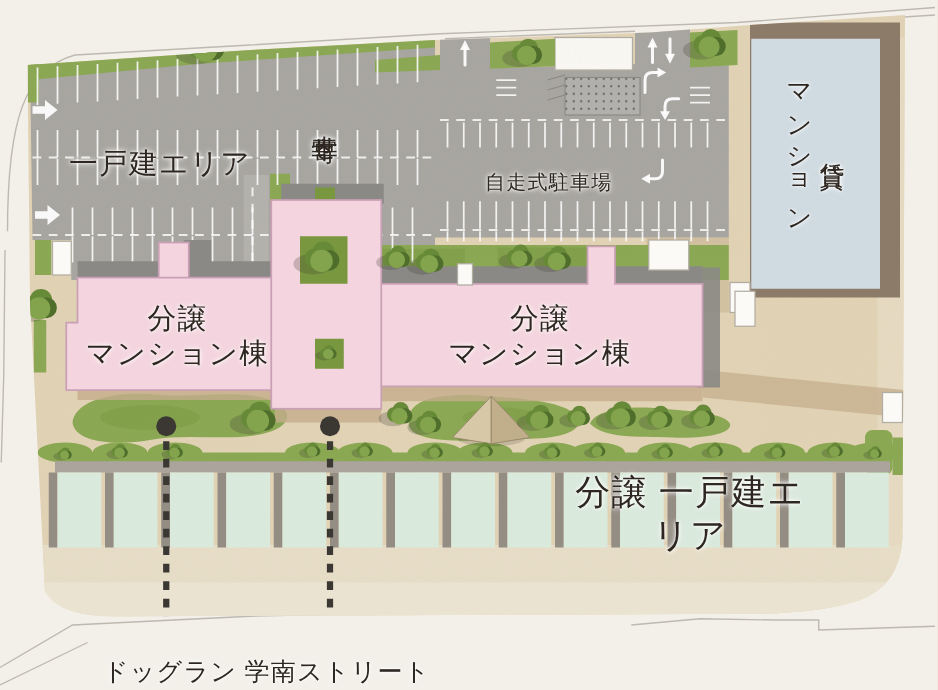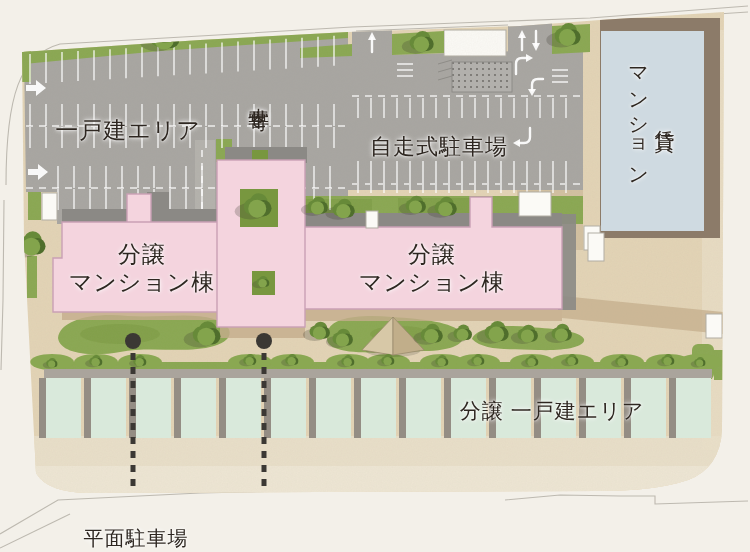--- a/index.html
+++ b/index.html
@@ -611,22 +611,23 @@
           <line x1="133" y1="353" x2="133" y2="522" class="leader"></line>
           <circle cx="133" cy="341" r="8" class="leaderdot"></circle>
           <line x1="264" y1="353" x2="264" y2="522" class="leader"></line>
           <circle cx="264" cy="341" r="8" class="leaderdot"></circle>
         </g>
   </g>
 </svg>
 
   <div class="map-label" style="left:128px;top:131px;font-size:23px">一戸建エリア</div>
   <div class="map-label vert" style="left:259px;top:106px;font-size:21px">車寄せ</div>
-  <div class="map-label" style="left:439px;top:147px;font-size:22px">自走式駐車場</div>
+  <div class="map-label" style="left:439px;top:147px;font-size:16px">自走式駐車場</div>
   <div class="map-label vert" style="left:652px;top:116px;font-size:20px">賃貸
 マンション</div>
   <div class="map-label" style="left:142px;top:269px;font-size:23px">分譲
 マンション棟</div>
   <div class="map-label" style="left:432px;top:269px;font-size:23px">分譲
 マンション棟</div>
-  <div class="map-label" style="left:552px;top:411px;font-size:21px">分譲 一戸建エリア</div>
-  <div class="map-label" style="left:136px;top:538px;font-size:20px">平面駐車場</div>
+  <div class="map-label" style="left:552px;top:411px;font-size:28px">分譲 一戸建エリア</div>
+  <div class="map-label" style="left:136px;top:538px;font-size:20px">ドッグラン</div>
+  <div class="map-label" style="left:270px;top:538px;font-size:20px">学南ストリート</div>
 </div>
 
 </body></html>

